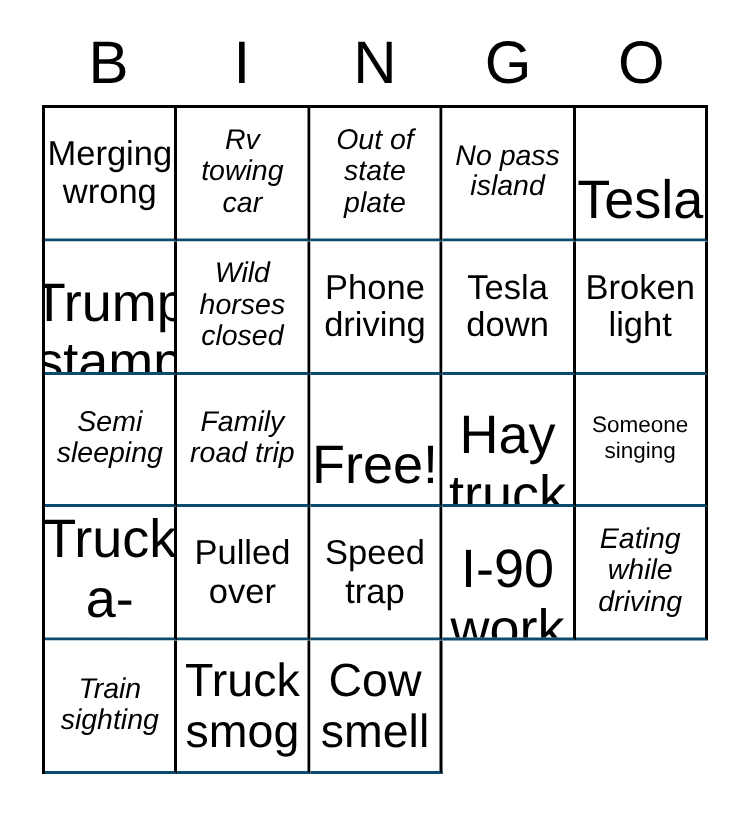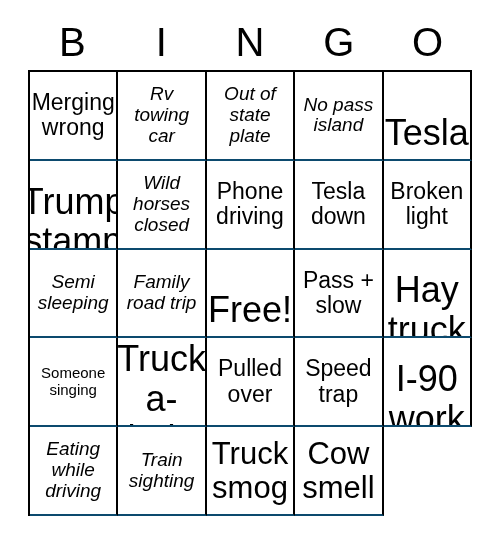--- a/index.html
+++ b/index.html
@@ -124,23 +124,20 @@
       </div>
       <div class="cell fs-s">
         <span class="cell-text">Semi sleeping</span>
       </div>
       <div class="cell fs-s">
         <span class="cell-text">Family road trip</span>
       </div>
       <div class="cell fs-l">
         <span class="cell-text">Free!</span>
       </div>
-      <div class="cell fs-m">
-        <span class="cell-text">Pass + slow</span>
-      </div>
       <div class="cell fs-l">
         <span class="cell-text">Hay truck</span>
       </div>
       <div class="cell fs-xs">
         <span class="cell-text">Someone singing</span>
       </div>
       <div class="cell fs-l">
         <span class="cell-text">Truck a-hole</span>
       </div>
       <div class="cell fs-m">

